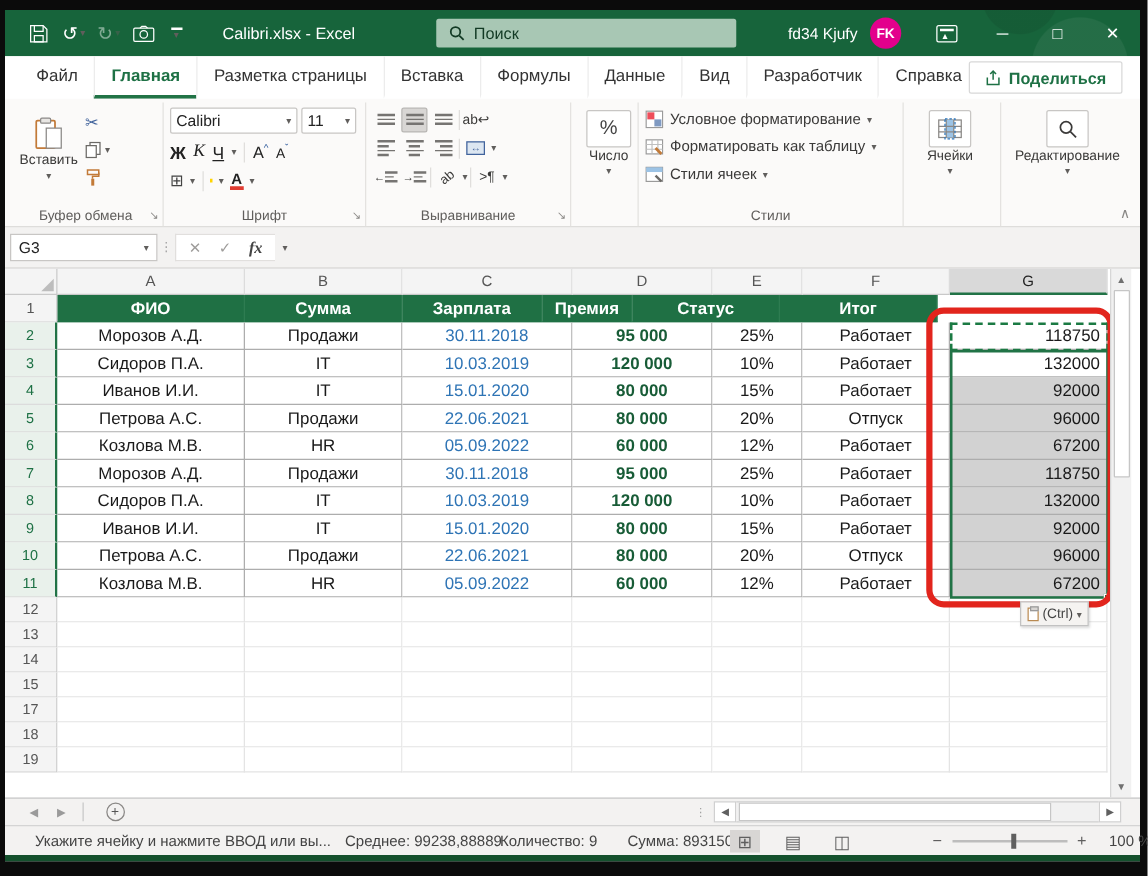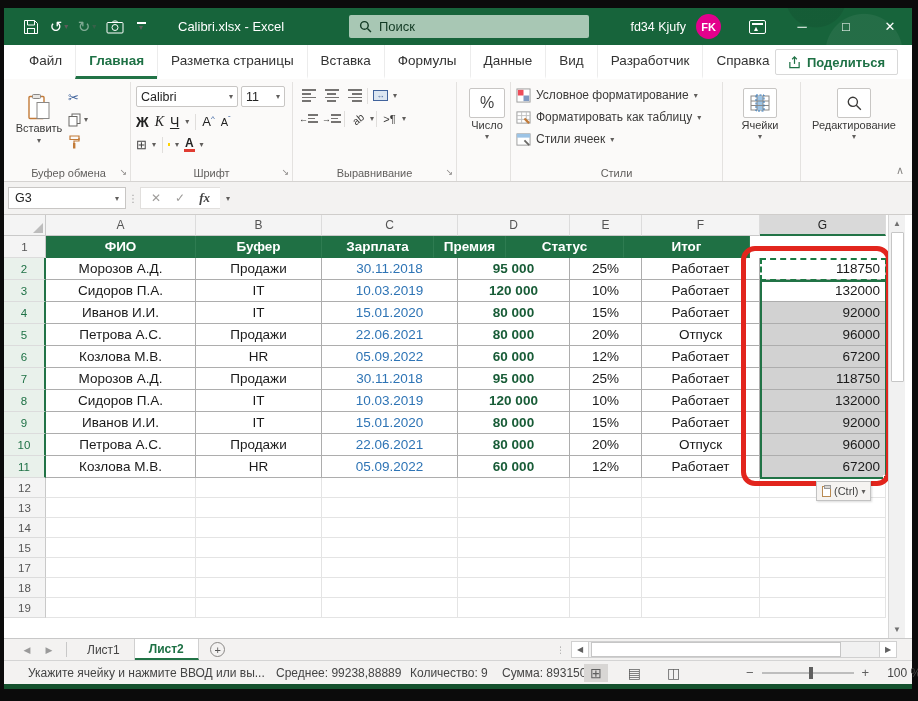--- a/index.html
+++ b/index.html
@@ -277,20 +277,45 @@
         <span class="fcic"><span>А</span></span>
         <span class="car">▾</span>
       </div>
       <div class="rlabel">Шрифт</div>
       <span class="launcher">↘</span>
     </div>
 
     <div class="rgroup" style="width:164px">
       <div class="alrow">
         <span class="alico">
+            <span class="bars">
+              <i></i>
+              <i></i>
+              <i></i>
+            </span>
+          </span>
+        <span class="alico sel">
+            <span class="bars">
+              <i></i>
+              <i></i>
+              <i></i>
+            </span>
+          </span>
+        <span class="alico">
+            <span class="bars">
+              <i></i>
+              <i></i>
+              <i></i>
+            </span>
+          </span>
+        <span class="fr-sep"></span>
+        <span class="alico">ab↩</span>
+      </div>
+      <div class="alrow">
+        <span class="alico">
             <span class="bars b-left">
               <i></i>
               <i></i>
               <i></i>
               <i></i>
             </span>
           </span>
         <span class="alico">
             <span class="bars b-mid">
               <i></i>
@@ -437,21 +462,21 @@
           <div class="colh" style="width:126px">B</div>
           <div class="colh" style="width:136px">C</div>
           <div class="colh" style="width:112px">D</div>
           <div class="colh" style="width:72px">E</div>
           <div class="colh" style="width:118px">F</div>
           <div class="colh selcol" style="width:126px">G</div>
         </div>
         <div class="grow" style="height:22px">
           <div class="rowh">1</div>
           <div class="cell th" style="width:150px">ФИО</div>
-          <div class="cell th" style="width:126px">Буфер</div>
+          <div class="cell th" style="width:126px">Сумма</div>
           <div class="cell th" style="width:112px">Зарплата</div>
           <div class="cell th" style="width:72px">Премия</div>
           <div class="cell th" style="width:118px">Статус</div>
           <div class="cell th" style="width:126px">Итог</div>
         </div>
         <div class="grow" style="height:22px">
           <div class="rowh selrow">2</div>
           <div class="cell " style="width:150px">Морозов А.Д.</div>
           <div class="cell " style="width:126px">Продажи</div>
           <div class="cell date" style="width:136px">30.11.2018</div>
@@ -636,41 +661,37 @@
       <span class="vthumb"></span>
       <span class="vfill"></span>
       <span class="varrow">▼</span>
     </div>
   </div>
 
   <div class="tabsrow">
     <span class="navarr" style="margin-left:12px">◀</span>
     <span class="navarr">▶</span>
     <span class="tabsep"></span>
-    <div style="display:flex">
-        <div class="stab">Лист1</div>
-        <div class="stab active">Лист2</div>
-      </div>
     <span class="newsheet">
         <b>+</b>
       </span>
     <div class="hscroll">
       <span class="hdots">⋮</span>
       <span class="harr">◀</span>
       <span class="htrack">
           <span class="hthumb"></span>
         </span>
       <span class="harr">▶</span>
     </div>
   </div>
 
   <div class="statusbar">
     <span class="st-hint">Укажите ячейку и нажмите ВВОД или вы...</span>
     <span class="st-stat" style="left:272px">Среднее: 99238,88889</span>
-    <span class="st-stat" style="left:406px">Количество: 9</span>
+    <span class="st-stat" style="left:396px">Количество: 9</span>
     <span class="st-stat" style="left:498px">Сумма: 893150</span>
     <span class="views">
       <span class="vic sel">⊞</span>
       <span class="vic">▤</span>
       <span class="vic">◫</span>
     </span>
     <span class="zoomer">
       <span class="zbtn">−</span>
       <span class="ztrack">
           <span class="zhandle"></span>

